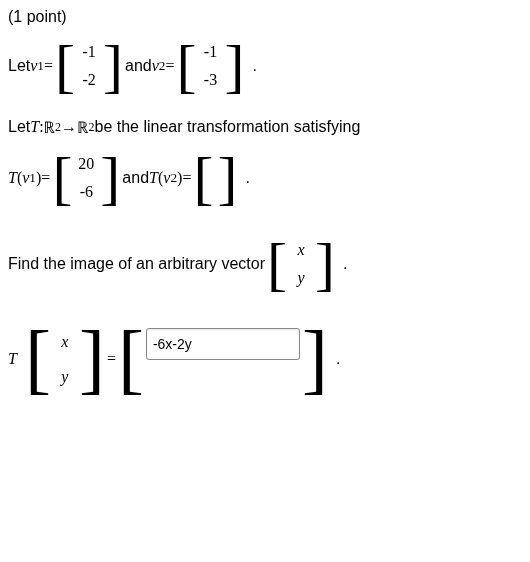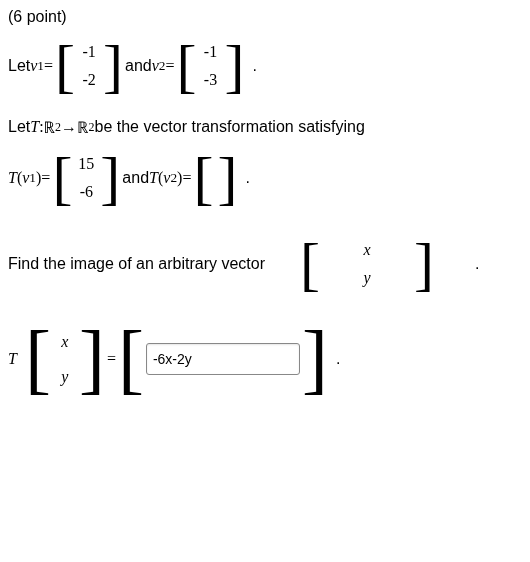--- a/index.html
+++ b/index.html
@@ -27,21 +27,21 @@
     align-items: center;
     justify-content: space-around;
     min-width: 24px;
     height: 56px;
     font-family: 'Times New Roman', serif;
   }
   .vec div { line-height: 24px; padding: 2px 4px; }
   .vec-input {
     display: flex;
     flex-direction: column;
-    justify-content: center;
+    justify-content: space-between;
     height: 70px;
   }
   input.ans {
     width: 140px;
     height: 26px;
     border: 1px solid #888;
     border-radius: 3px;
     padding: 2px 6px;
     font-size: 14px;
     margin: 4px 0;
@@ -53,21 +53,21 @@
     line-height: 78px;
     padding: 0 2px;
   }
   .period { padding-left: 6px; }
   .gap { display:inline-block; width:6px; }
   .sup { vertical-align: super; font-size: 0.75em; }
 </style>
 </head>
 <body>
 
-<div>(6 point)</div>
+<div>(1 point)</div>
 
 <div class="row">
   <span>Let </span>
   <span class="math-it">v</span>
     <sub class="math-rm">1</sub>
   <span class="math-rm"> = </span>
   <span class="bracket-l">[</span>
   <div class="vec">
     <div>-1</div>
     <div>-2</div>
@@ -88,49 +88,49 @@
 
 <div class="row" style="margin-top:20px;">
   <span>Let </span>
   <span class="math-it">T</span>
   <span class="math-rm"> : </span>
   <span class="bb">ℝ</span>
     <span class="sup math-rm">2</span>
   <span class="math-rm"> → </span>
   <span class="bb">ℝ</span>
     <span class="sup math-rm">2</span>
-  <span> be the vector transformation satisfying</span>
+  <span> be the linear transformation satisfying</span>
 </div>
 
 <div class="row">
   <span class="math-it">T</span>
   <span class="math-rm">(</span>
   <span class="math-it">v</span>
     <sub class="math-rm">1</sub>
   <span class="math-rm">)</span>
   <span class="math-rm"> = </span>
   <span class="bracket-l">[</span>
   <div class="vec">
-    <div>15</div>
+    <div>20</div>
     <div>-6</div>
   </div>
   <span class="bracket-r">]</span>
   <span> and </span>
   <span class="math-it">T</span>
   <span class="math-rm">(</span>
   <span class="math-it">v</span>
     <sub class="math-rm">2</sub>
   <span class="math-rm">)</span>
   <span class="math-rm"> = </span>
   <span class="bracket-l">[</span>
   <span class="bracket-r">]</span>
   <span class="period">.</span>
 </div>
 
-<div class="row" style="margin-top:26px;gap:33px;">
+<div class="row" style="margin-top:26px;">
   <span>Find the image of an arbitrary vector </span>
   <span class="bracket-l">[</span>
   <div class="vec">
     <div class="math-it">x</div>
     <div class="math-it">y</div>
   </div>
   <span class="bracket-r">]</span>
   <span class="period">.</span>
 </div>
 

